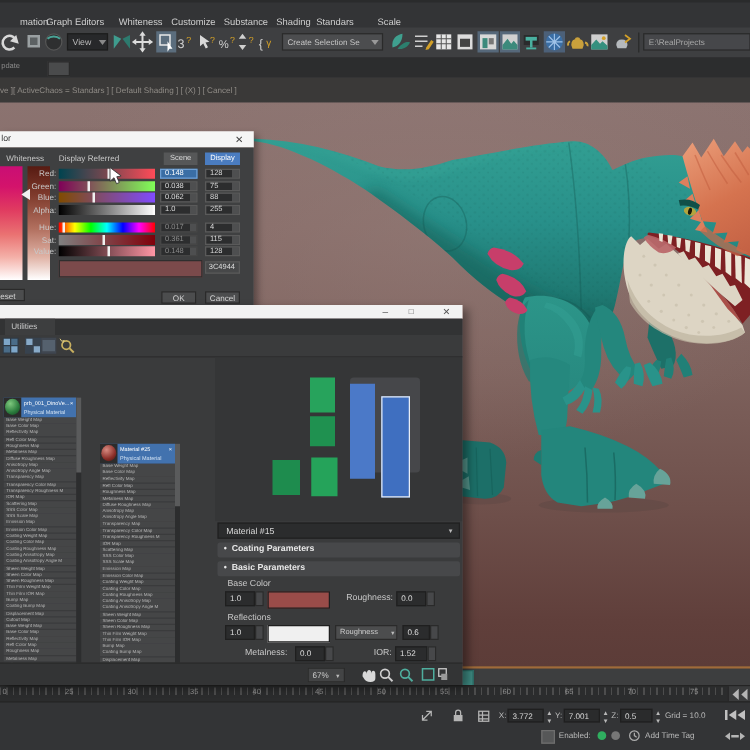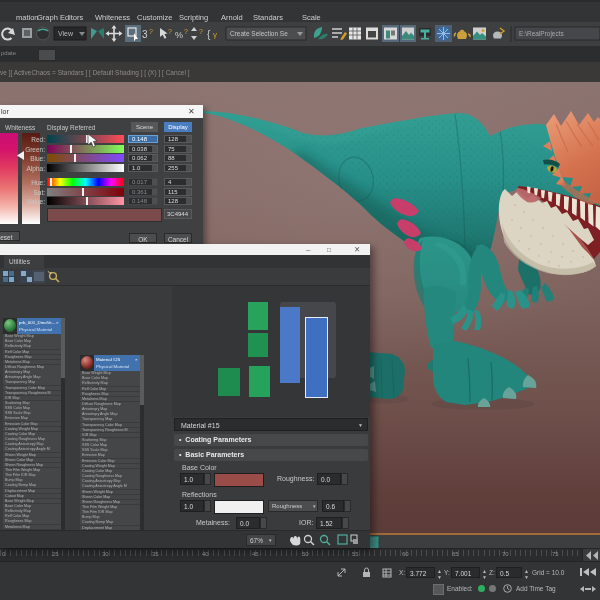--- a/index.html
+++ b/index.html
@@ -53,22 +53,22 @@
 </style>
 </head>
 <body>
 <div id="root">
 
   <div class="abs" id="menubar">
     <span class="menu" style="left:16px;">mation</span>
     <span class="menu" style="left:37px;">Graph Editors</span>
     <span class="menu" style="left:95px;">Whiteness</span>
     <span class="menu" style="left:137px;">Customize</span>
-    <span class="menu" style="left:179px;">Scripting</span>
-    <span class="menu" style="left:221px;">Arnold</span>
+    <span class="menu" style="left:179px;">Substance</span>
+    <span class="menu" style="left:221px;">Shading</span>
     <span class="menu" style="left:253px;">Standars</span>
     <span class="menu" style="left:302px;">Scale</span>
   </div>
 
   <div class="abs" id="toolbar1">
     <svg class="abs" style="left:0;top:2px;" width="600" height="21" viewBox="0 0 600 21">
 
       <path d="M13 9 a5.5 5.5 0 1 0 -1.5 5" fill="none" stroke="#d8d8d8" stroke-width="2"></path>
       <path d="M13 4 L15 11 L8 9 z" fill="#d8d8d8"></path>
 

